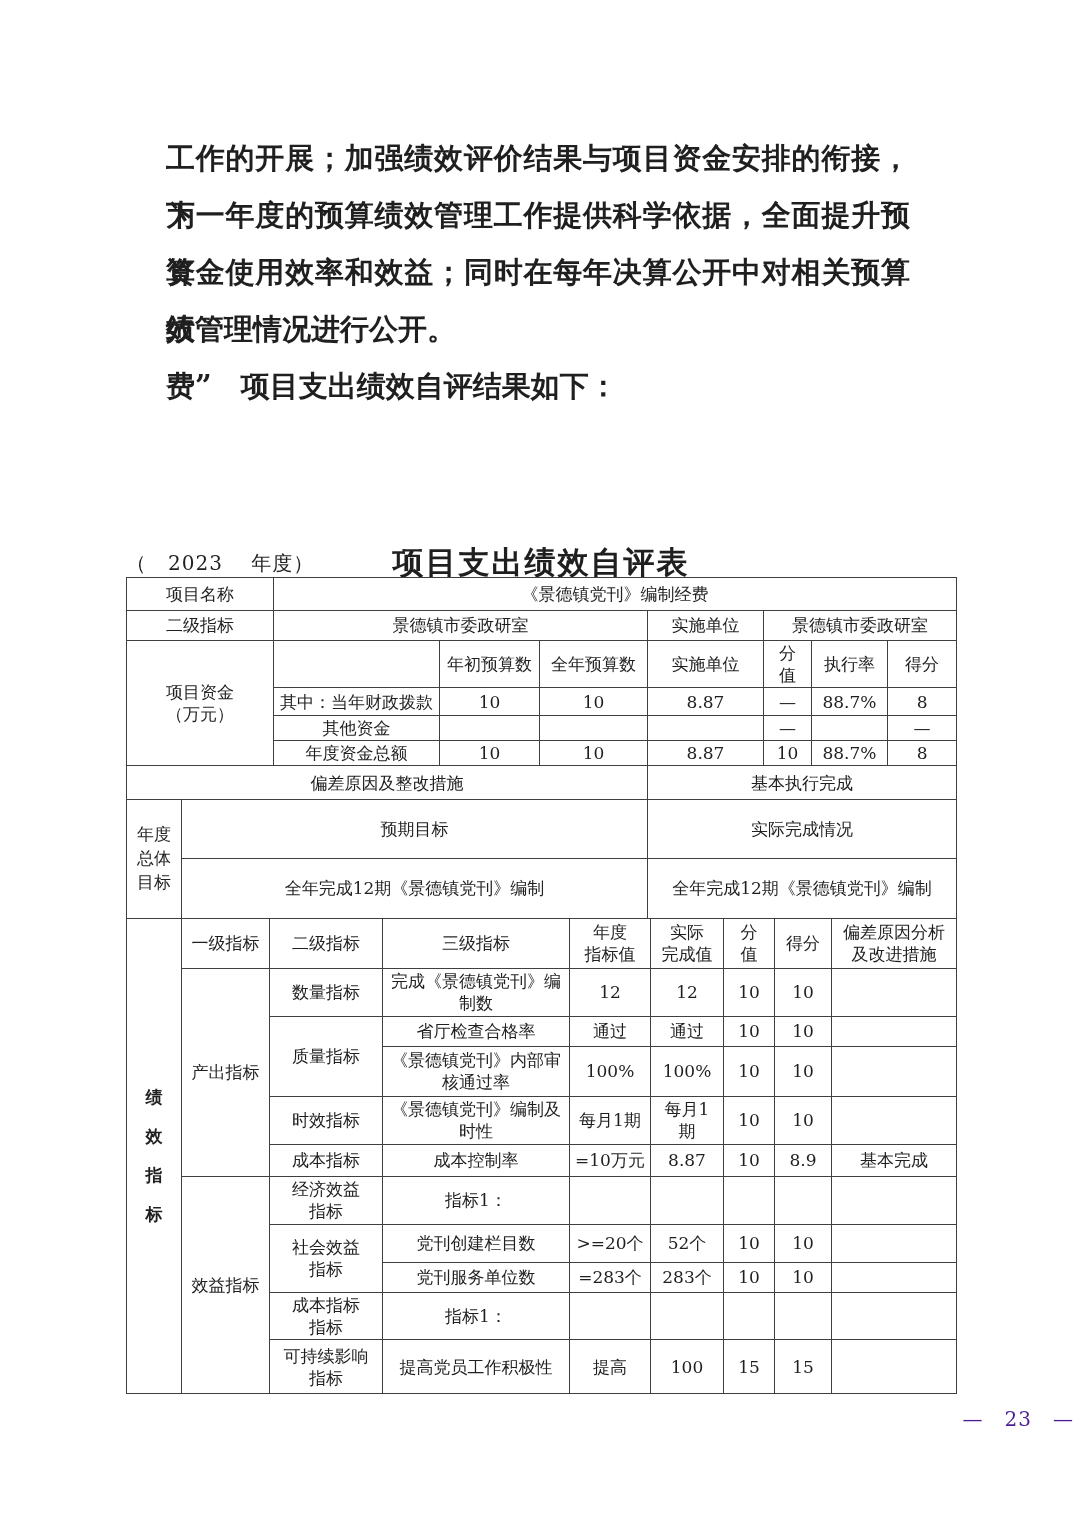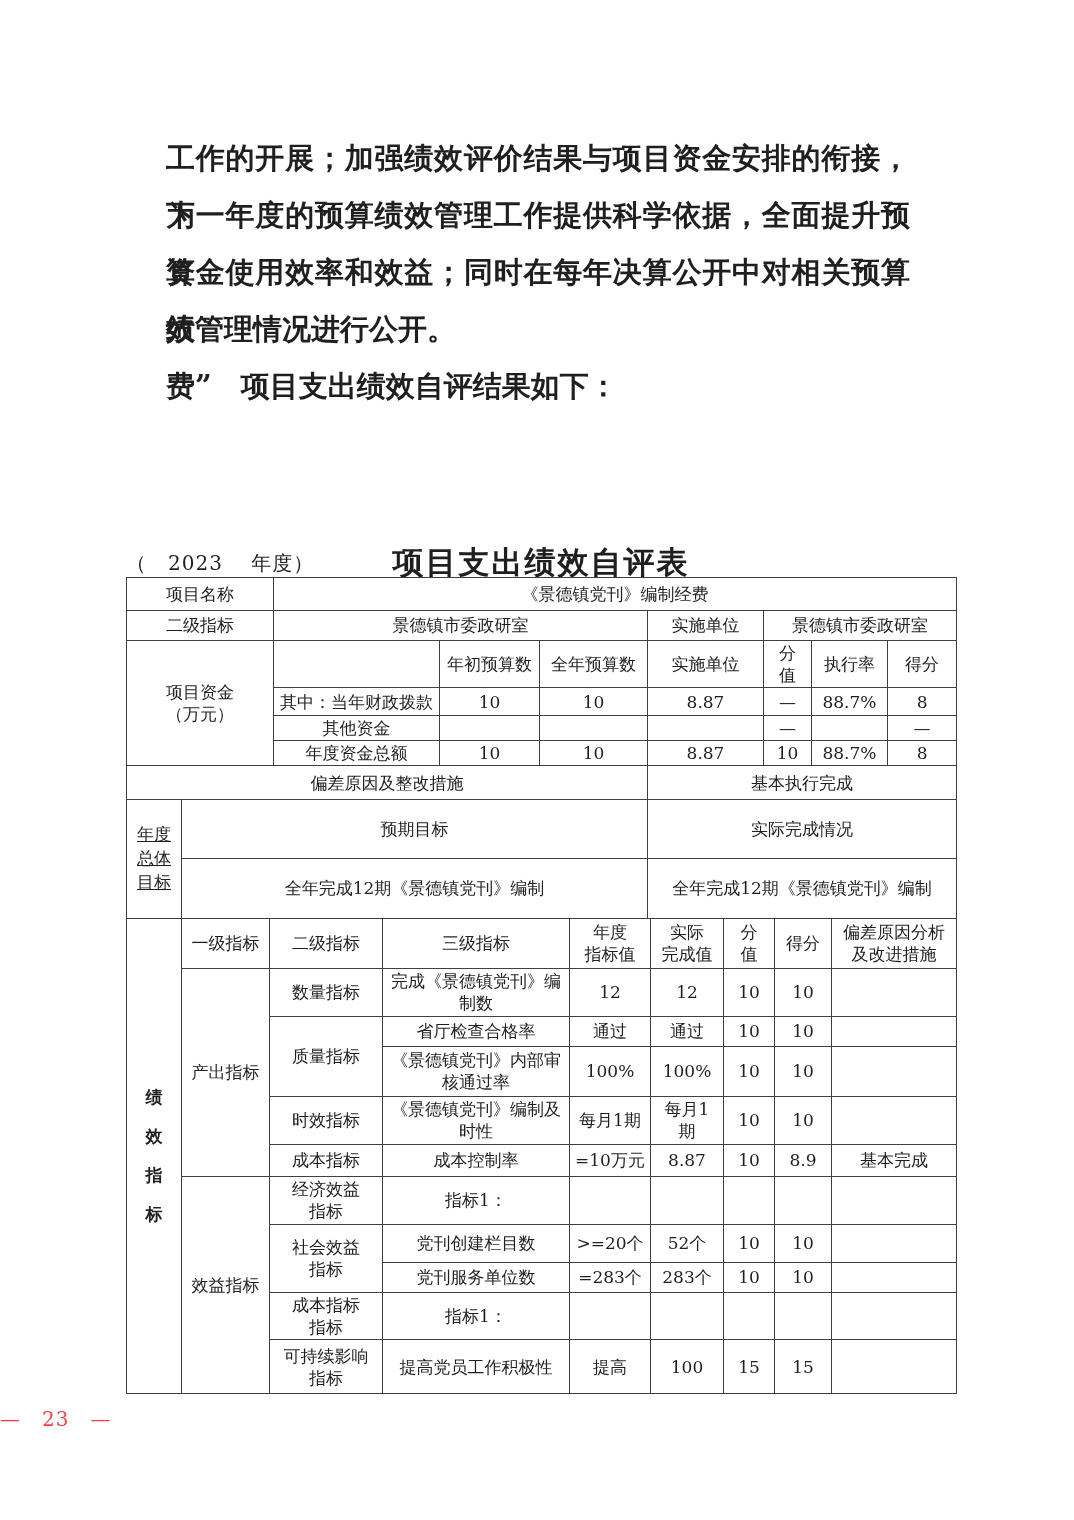--- a/index.html
+++ b/index.html
@@ -42,31 +42,31 @@
   table.t:first-child { margin-top:0; }
   table.t td {
     border:1px solid #3f3f3f;
     text-align:center; vertical-align:middle;
     font-size:17px; line-height:1.3;
     padding:1px 3px;
     white-space:pre-line;
     overflow:hidden;
   }
   .vtext1 { width:1.15em; margin:0 auto; line-height:2.3;font-weight:bold; }
-  .vtext2 { width:2.2em; margin:0 auto; line-height:1.4;text-decoration:underline; }
+  .vtext2 { width:2.2em; margin:0 auto; line-height:1.4; }
 
   tr.h21{height:21px} tr.h22{height:22px} tr.h28{height:28px}
   tr.h30{height:30px} tr.h32{height:32px} tr.h33{height:33px}
   tr.h34{height:34px} tr.h38{height:38px} tr.h42{height:42px}
   tr.h45{height:45px} tr.h48{height:48px} tr.h50{height:50px}
   tr.h54{height:54px}
 
   .footer {
     position:absolute; top:1406px; left:0; width:1074px;
-    text-align:left; font-size:20px; color:#ef4444;
+    text-align:right; font-size:20px; color:#4c1d95;
     letter-spacing:1px;
   }
 </style>
 </head>
 <body>
 
 <div class="page">
 
   <div class="intro">
     <div class="line jline">工作的开展；加强绩效评价结果与项目资金安排的衔接，为</div>

